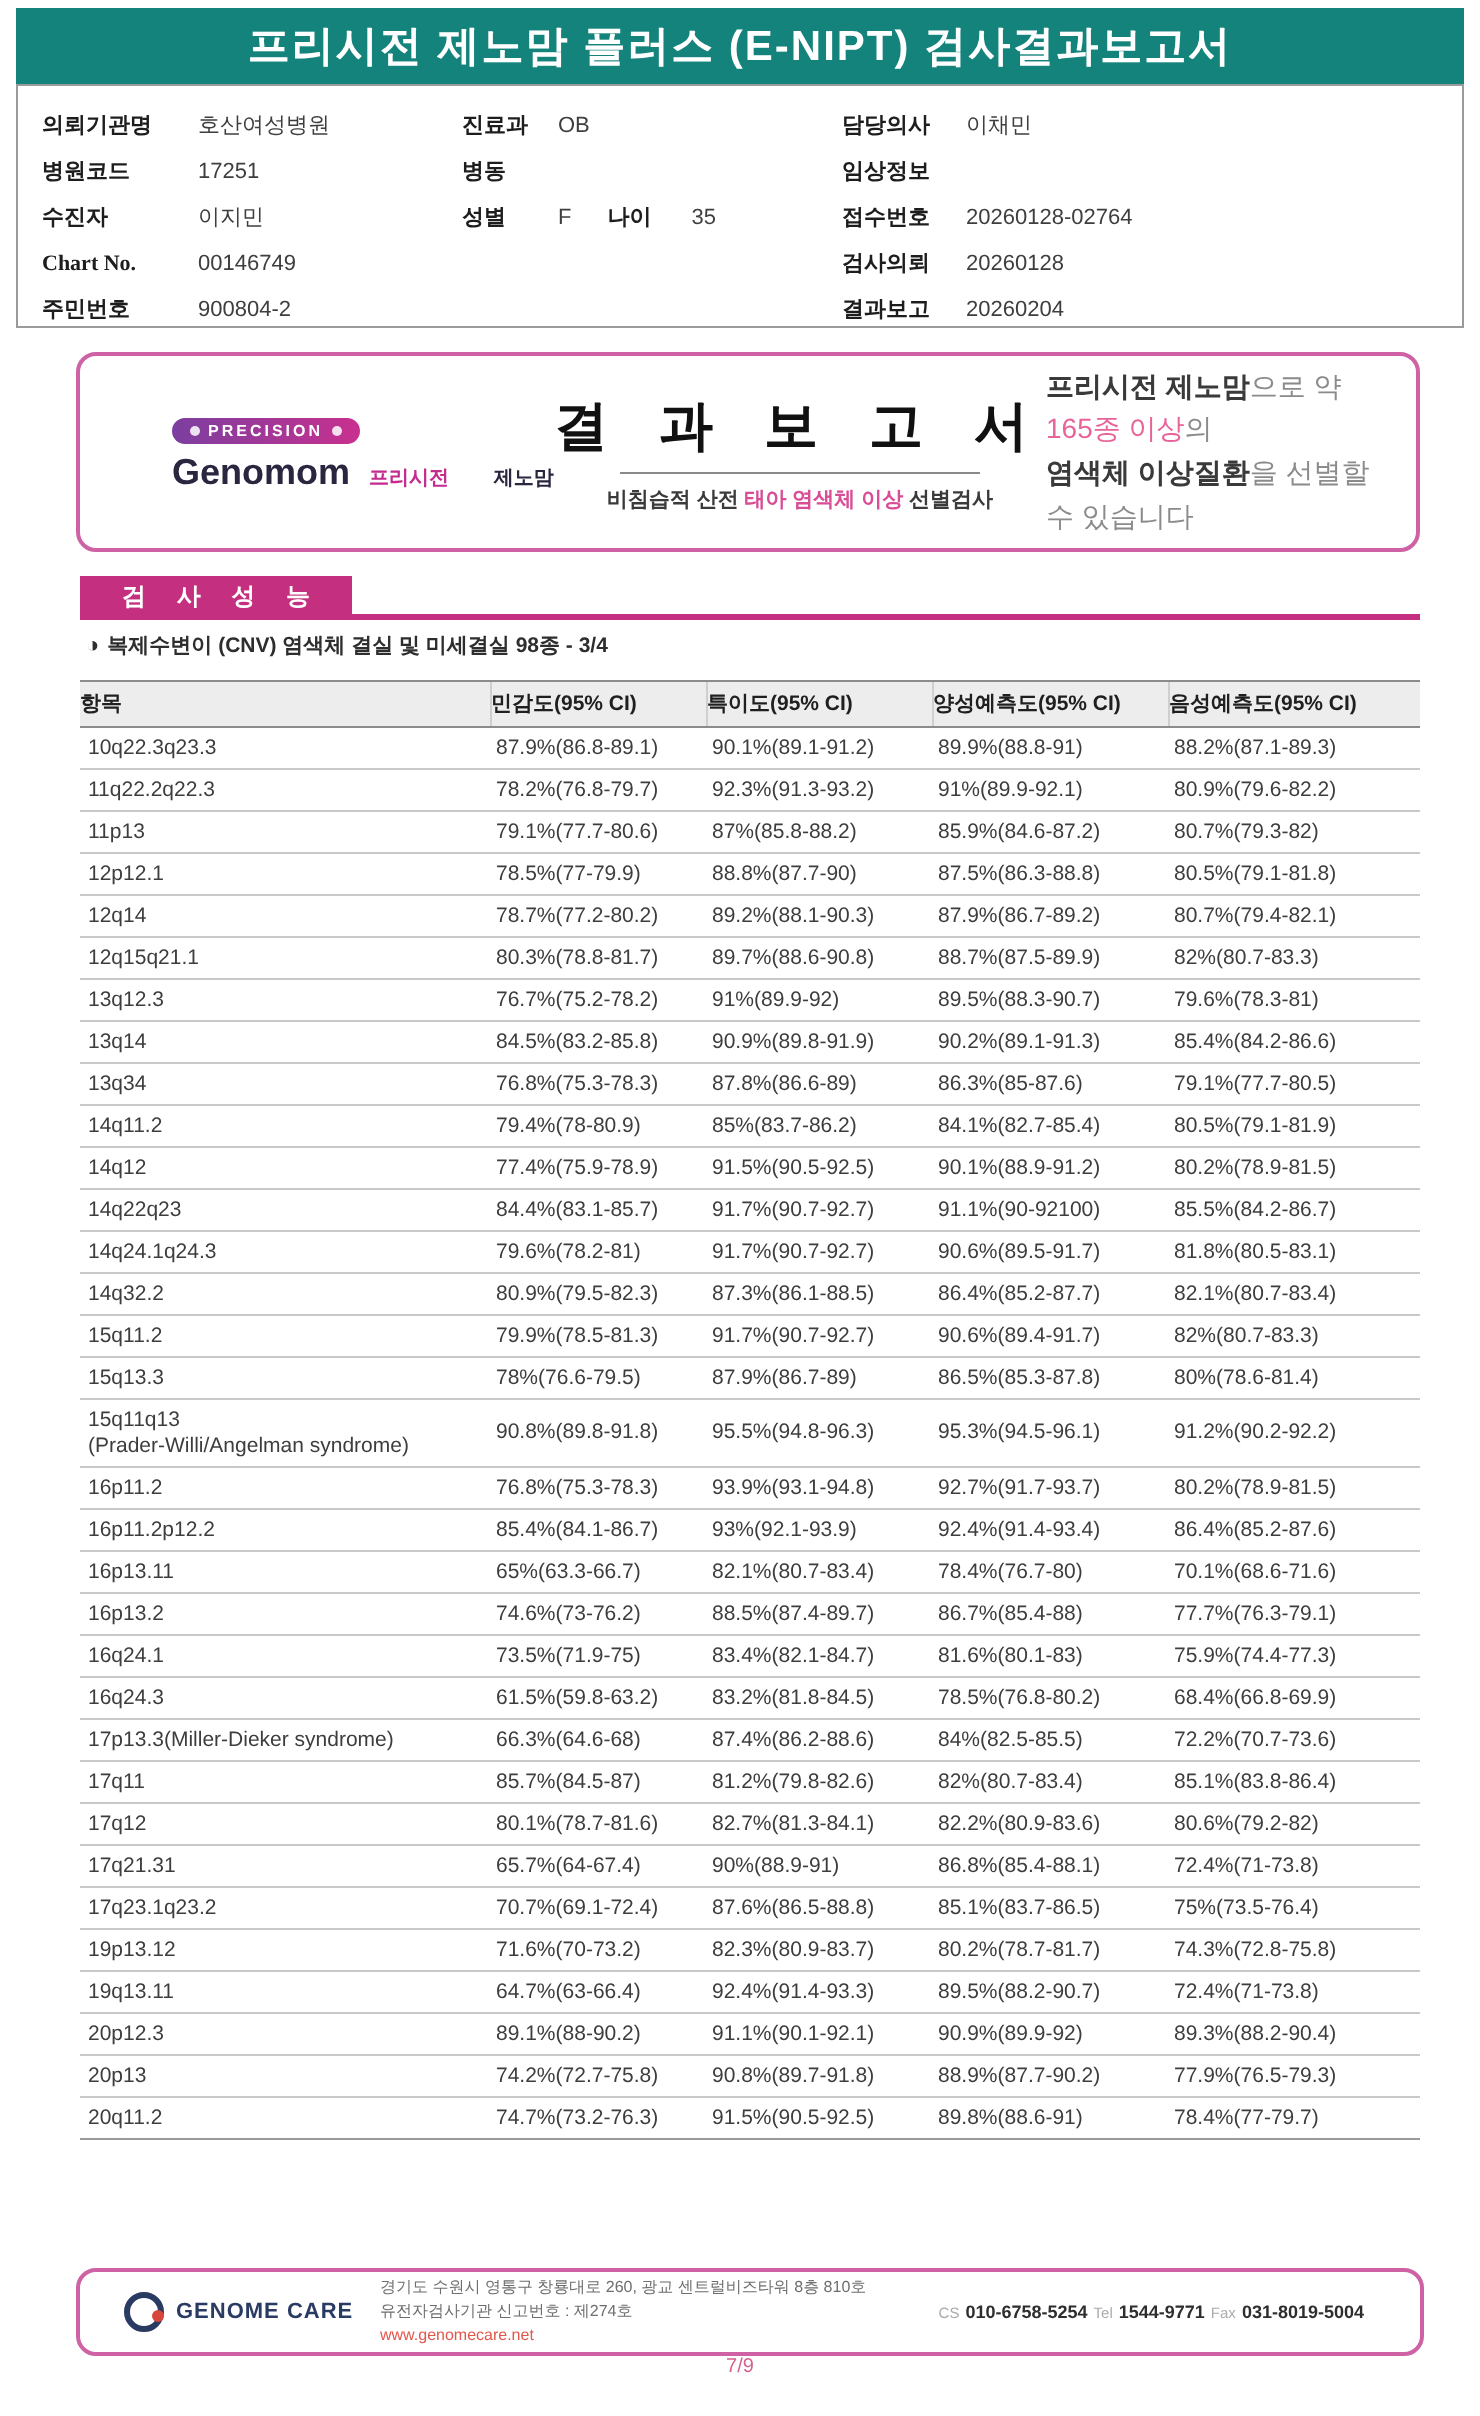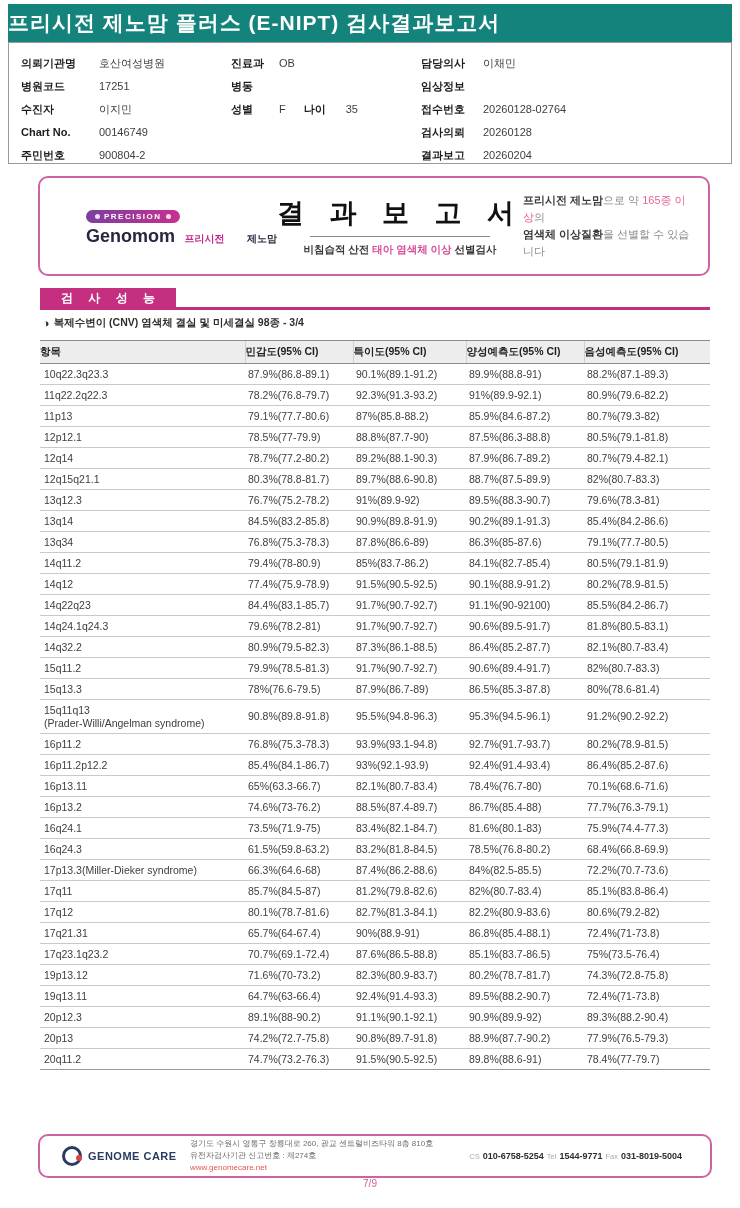--- a/index.html
+++ b/index.html
@@ -1,33 +1,33 @@
 <!DOCTYPE html>
 <html><head>
 <meta charset="utf-8">
 <style>
   html,body{margin:0;padding:0;background:#fff;}
   .page{position:relative;width:740px;height:1208px;background:#fff;overflow:hidden;
         font-family:"Liberation Sans","DejaVu Sans",sans-serif;color:#333;}
 
   
   .title-bar{position:absolute;left:8px;right:8px;top:4px;height:38px;background:#13837B;
-             display:flex;align-items:center;}
+             display:flex;align-items:center;justify-content:center;}
   .title-bar span{color:#fff;font-size:21px;font-weight:bold;letter-spacing:1px;}
 
   
   .patient-box{position:absolute;left:8px;right:8px;top:42px;height:122px;background:#fff;
                border:1px solid #9a9a9a;box-sizing:border-box;font-size:11px;}
   .pcol{position:absolute;top:9px;}
   .pcol1{left:12px;width:205px;}
   .pcol2{left:222px;width:185px;}
   .pcol3{left:412px;width:290px;}
   .prow{display:flex;align-items:baseline;height:23px;line-height:23px;}
   .plabel{font-weight:bold;color:#1d1d1d;flex:0 0 auto;}
-  .pcol1 .plabel{width:78px;}
+  .pcol1 .plabel{width:78px;font-family:Liberation Serif, serif;}
   .pcol2 .plabel{width:48px;}
   .pcol3 .plabel{width:62px;}
   .plabel.inline2{width:42px;margin-left:18px;}
   .pvalue{color:#3e3e3e;}
 
   
   .result-box{position:absolute;left:38px;top:176px;width:672px;height:100px;box-sizing:border-box;
               border:2px solid #CE62A4;border-radius:10px;background:#fff;
               display:flex;align-items:center;}
   .brand-block{flex:0 0 215px;padding-left:46px;box-sizing:border-box;}
@@ -36,21 +36,21 @@
   .precision-pill i{width:5px;height:5px;border-radius:50%;background:#fff;opacity:.85;}
   .brand-line{margin-top:3px;white-space:nowrap;}
   .brand-en{font-size:18px;font-weight:bold;color:#2B2640;letter-spacing:0;}
   .brand-kr1{font-size:10px;font-weight:bold;color:#C42B8E;margin-left:5px;}
   .brand-kr2{font-size:10px;font-weight:bold;color:#2B2640;margin-left:18px;}
   .center-block{flex:1 1 auto;text-align:center;}
   .report-title{font-size:27px;font-weight:bold;color:#111;letter-spacing:9px;white-space:nowrap;}
   .report-underline{width:180px;height:1px;background:#8a8a8a;margin:5px auto 6px auto;}
   .report-sub{font-size:10.5px;font-weight:bold;color:#3a3a3a;white-space:nowrap;}
   .report-sub .pink{color:#D84D96;}
-  .note-block{flex:0 0 185px;padding-right:14px;box-sizing:border-box;font-size:11px;line-height:1.55;color:#8b8b8b;}
+  .note-block{flex:0 0 185px;padding-right:14px;box-sizing:border-box;font-size:14px;line-height:1.55;color:#8b8b8b;}
   .note-block b{color:#3a3a3a;}
   .note-block .pink{color:#E8639A;}
 
   
   .section-tab{position:absolute;left:40px;top:288px;width:136px;height:21px;background:#C4307F;
                display:flex;align-items:center;justify-content:center;}
   .section-tab span{color:#fff;font-size:12px;font-weight:bold;letter-spacing:6px;padding-left:6px;}
   .section-line{position:absolute;left:40px;top:307px;width:670px;height:3px;background:#C4307F;}
   .bullet-line{position:absolute;left:43px;top:316px;font-size:10.5px;font-weight:600;color:#2e2e2e;
                display:flex;align-items:center;gap:4px;}

